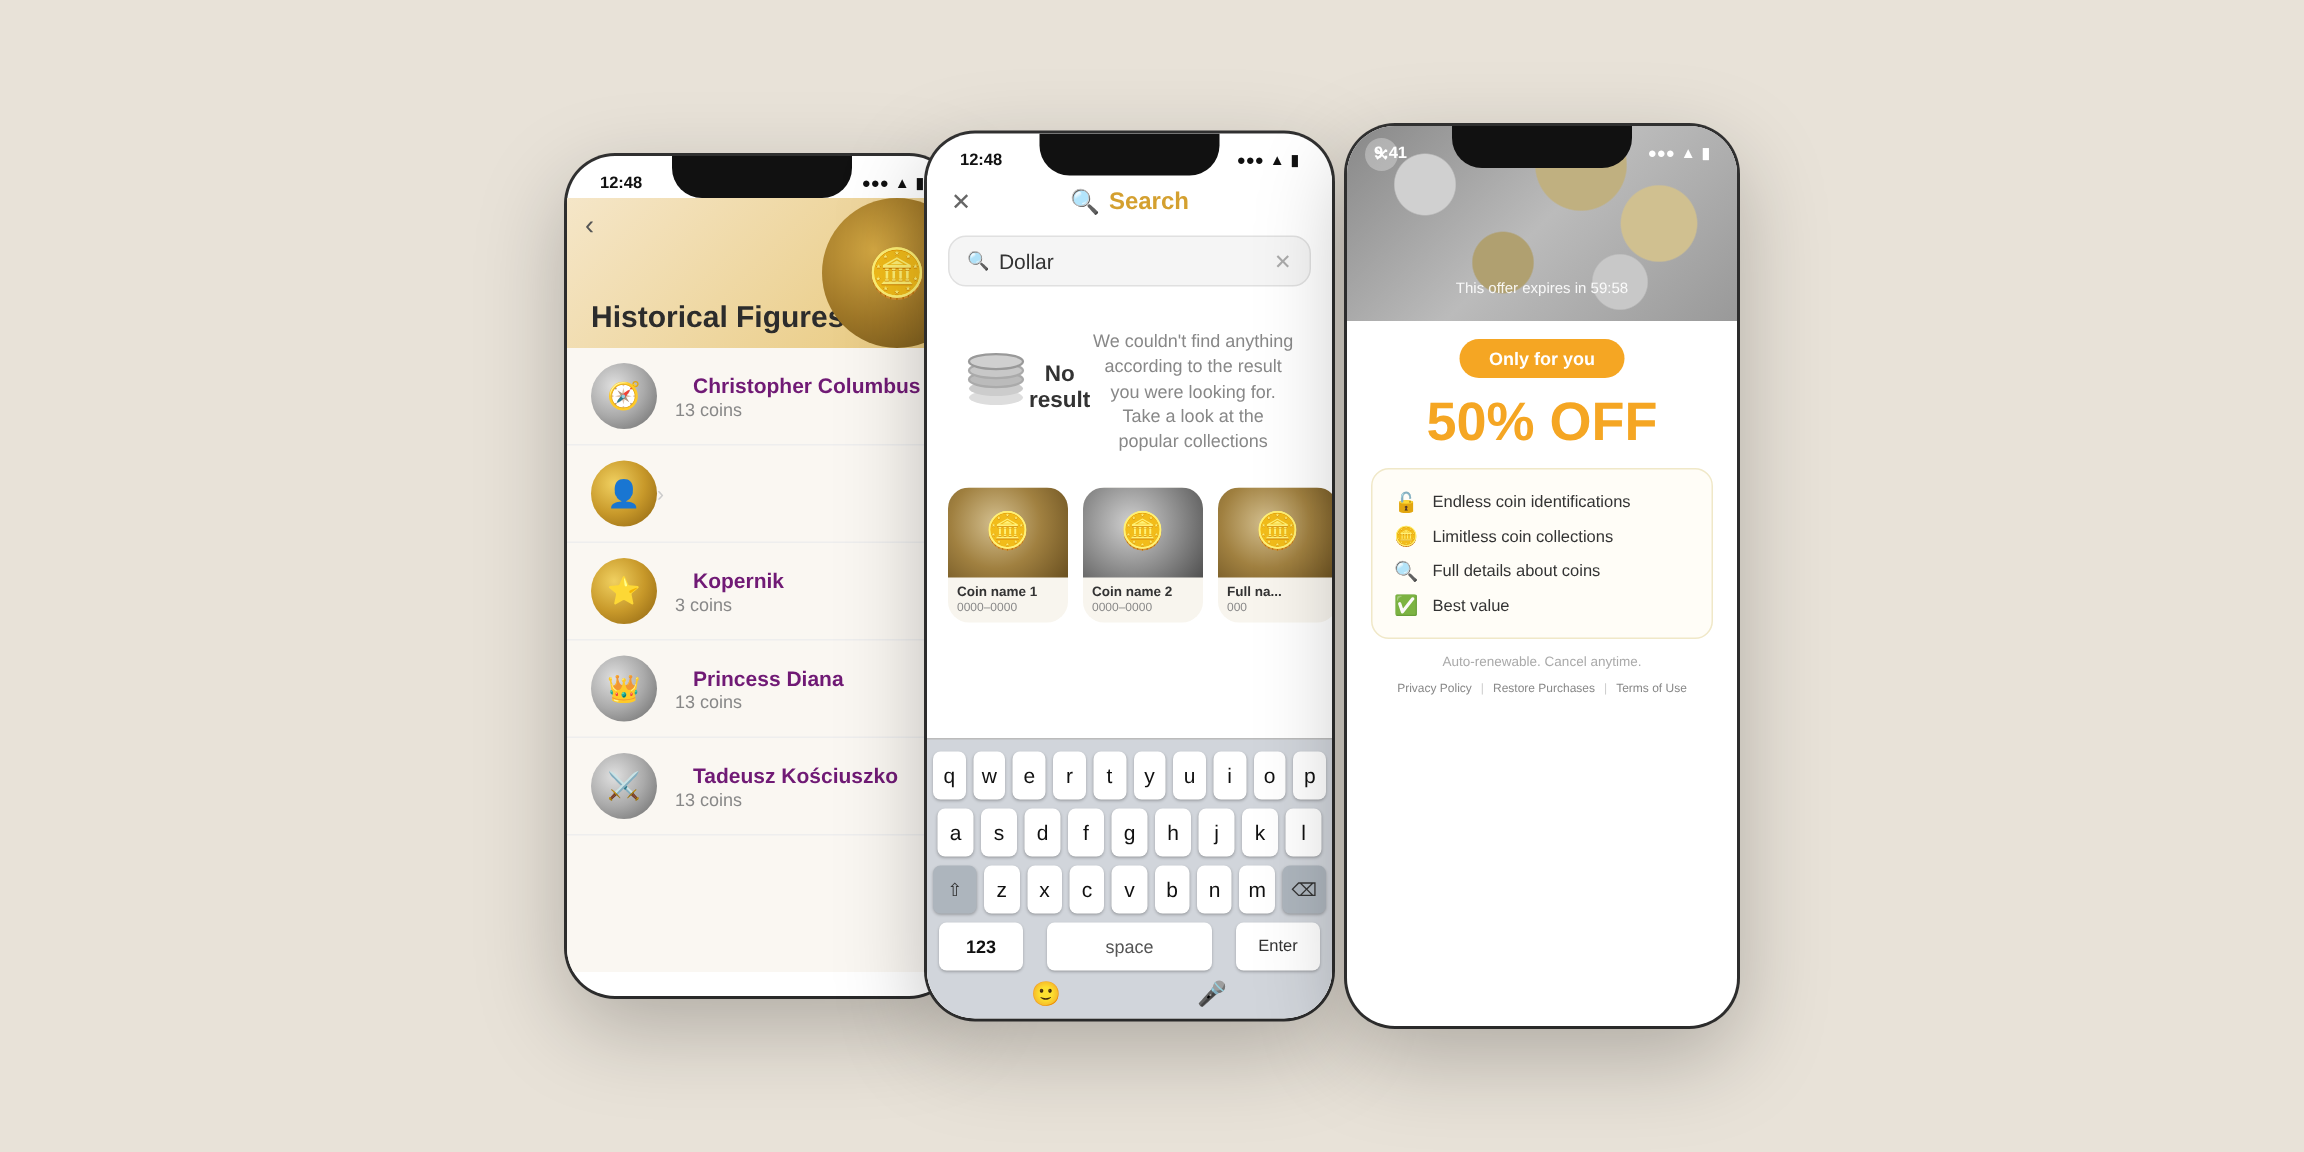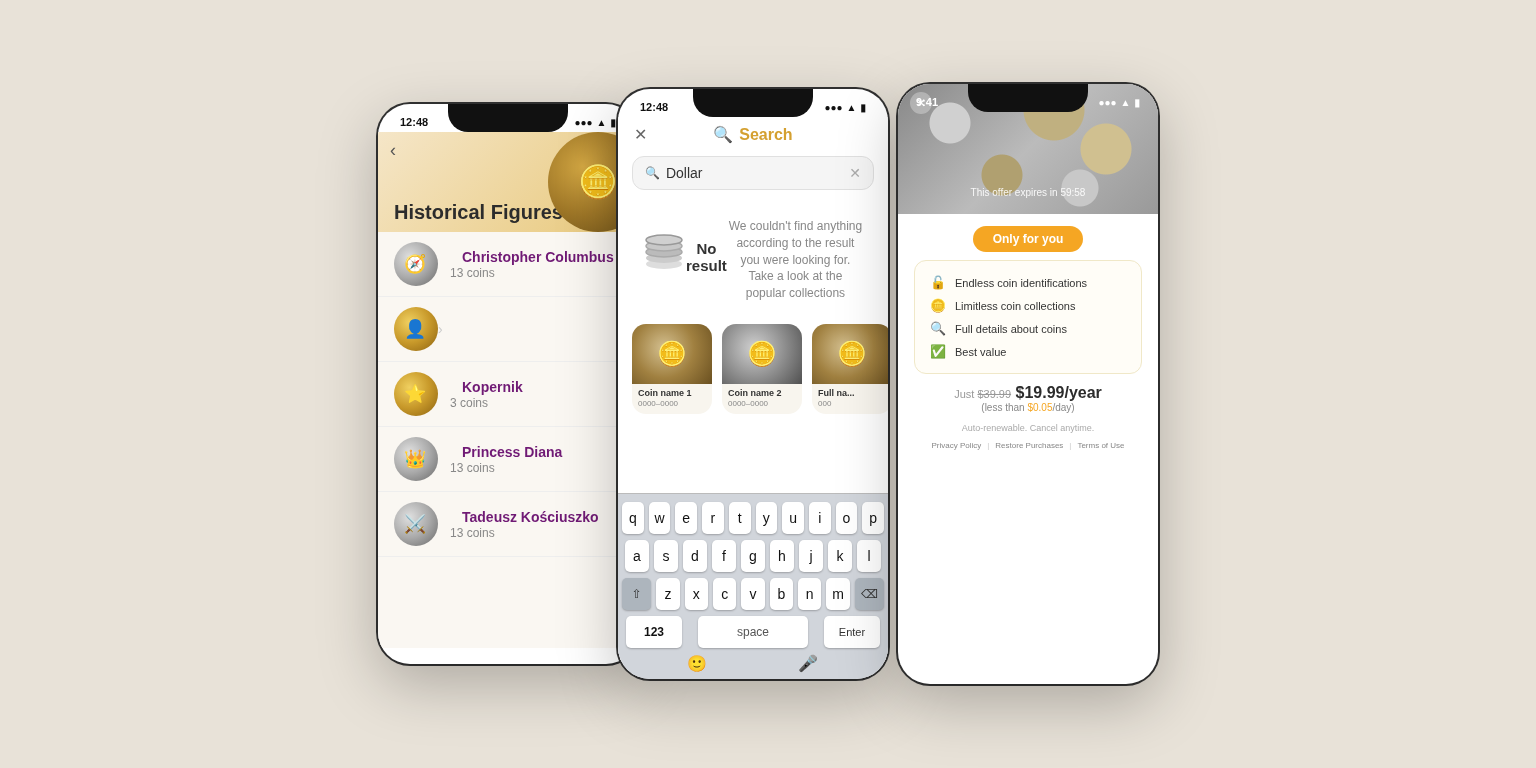--- a/index.html
+++ b/index.html
@@ -761,48 +761,41 @@
       <div class="offer-hero">
         <div class="offer-hero-bg"></div>
         <div class="offer-close">✕</div>
         <div class="offer-title-area">
           <div class="offer-expires">This offer expires in 59:58</div>
         </div>
       </div>
 
       <div class="offer-body">
         <div class="only-for-you-btn">Only for you</div>
+        <div class="big-discount">50% OFF</div>
 
         <div class="features-box">
           <div class="feature-row">
             <span class="feature-icon">🔓</span>
             <span>Endless coin identifications</span>
           </div>
           <div class="feature-row">
             <span class="feature-icon">🪙</span>
             <span>Limitless coin collections</span>
           </div>
           <div class="feature-row">
             <span class="feature-icon">🔍</span>
             <span>Full details about coins</span>
           </div>
           <div class="feature-row">
             <span class="feature-icon">✅</span>
             <span>Best value</span>
           </div>
         </div>
 
-        <div class="pricing-area">
-          <div>
-            <span style="font-size:11px;color:#999;">Just </span>
-            <span class="old-price">$39.99</span>
-            <span class="new-price">$19.99/year</span>
-          </div>
-          <div class="per-day">(less than <span style="color:#f5a623;">$0.05</span>/day)</div>
-        </div>
 
         <div class="auto-renew-text">Auto-renewable. Cancel anytime.</div>
 
         <div class="footer-links">
           <span class="footer-link">Privacy Policy</span>
           <span class="footer-sep">|</span>
           <span class="footer-link">Restore Purchases</span>
           <span class="footer-sep">|</span>
           <span class="footer-link">Terms of Use</span>
         </div>

